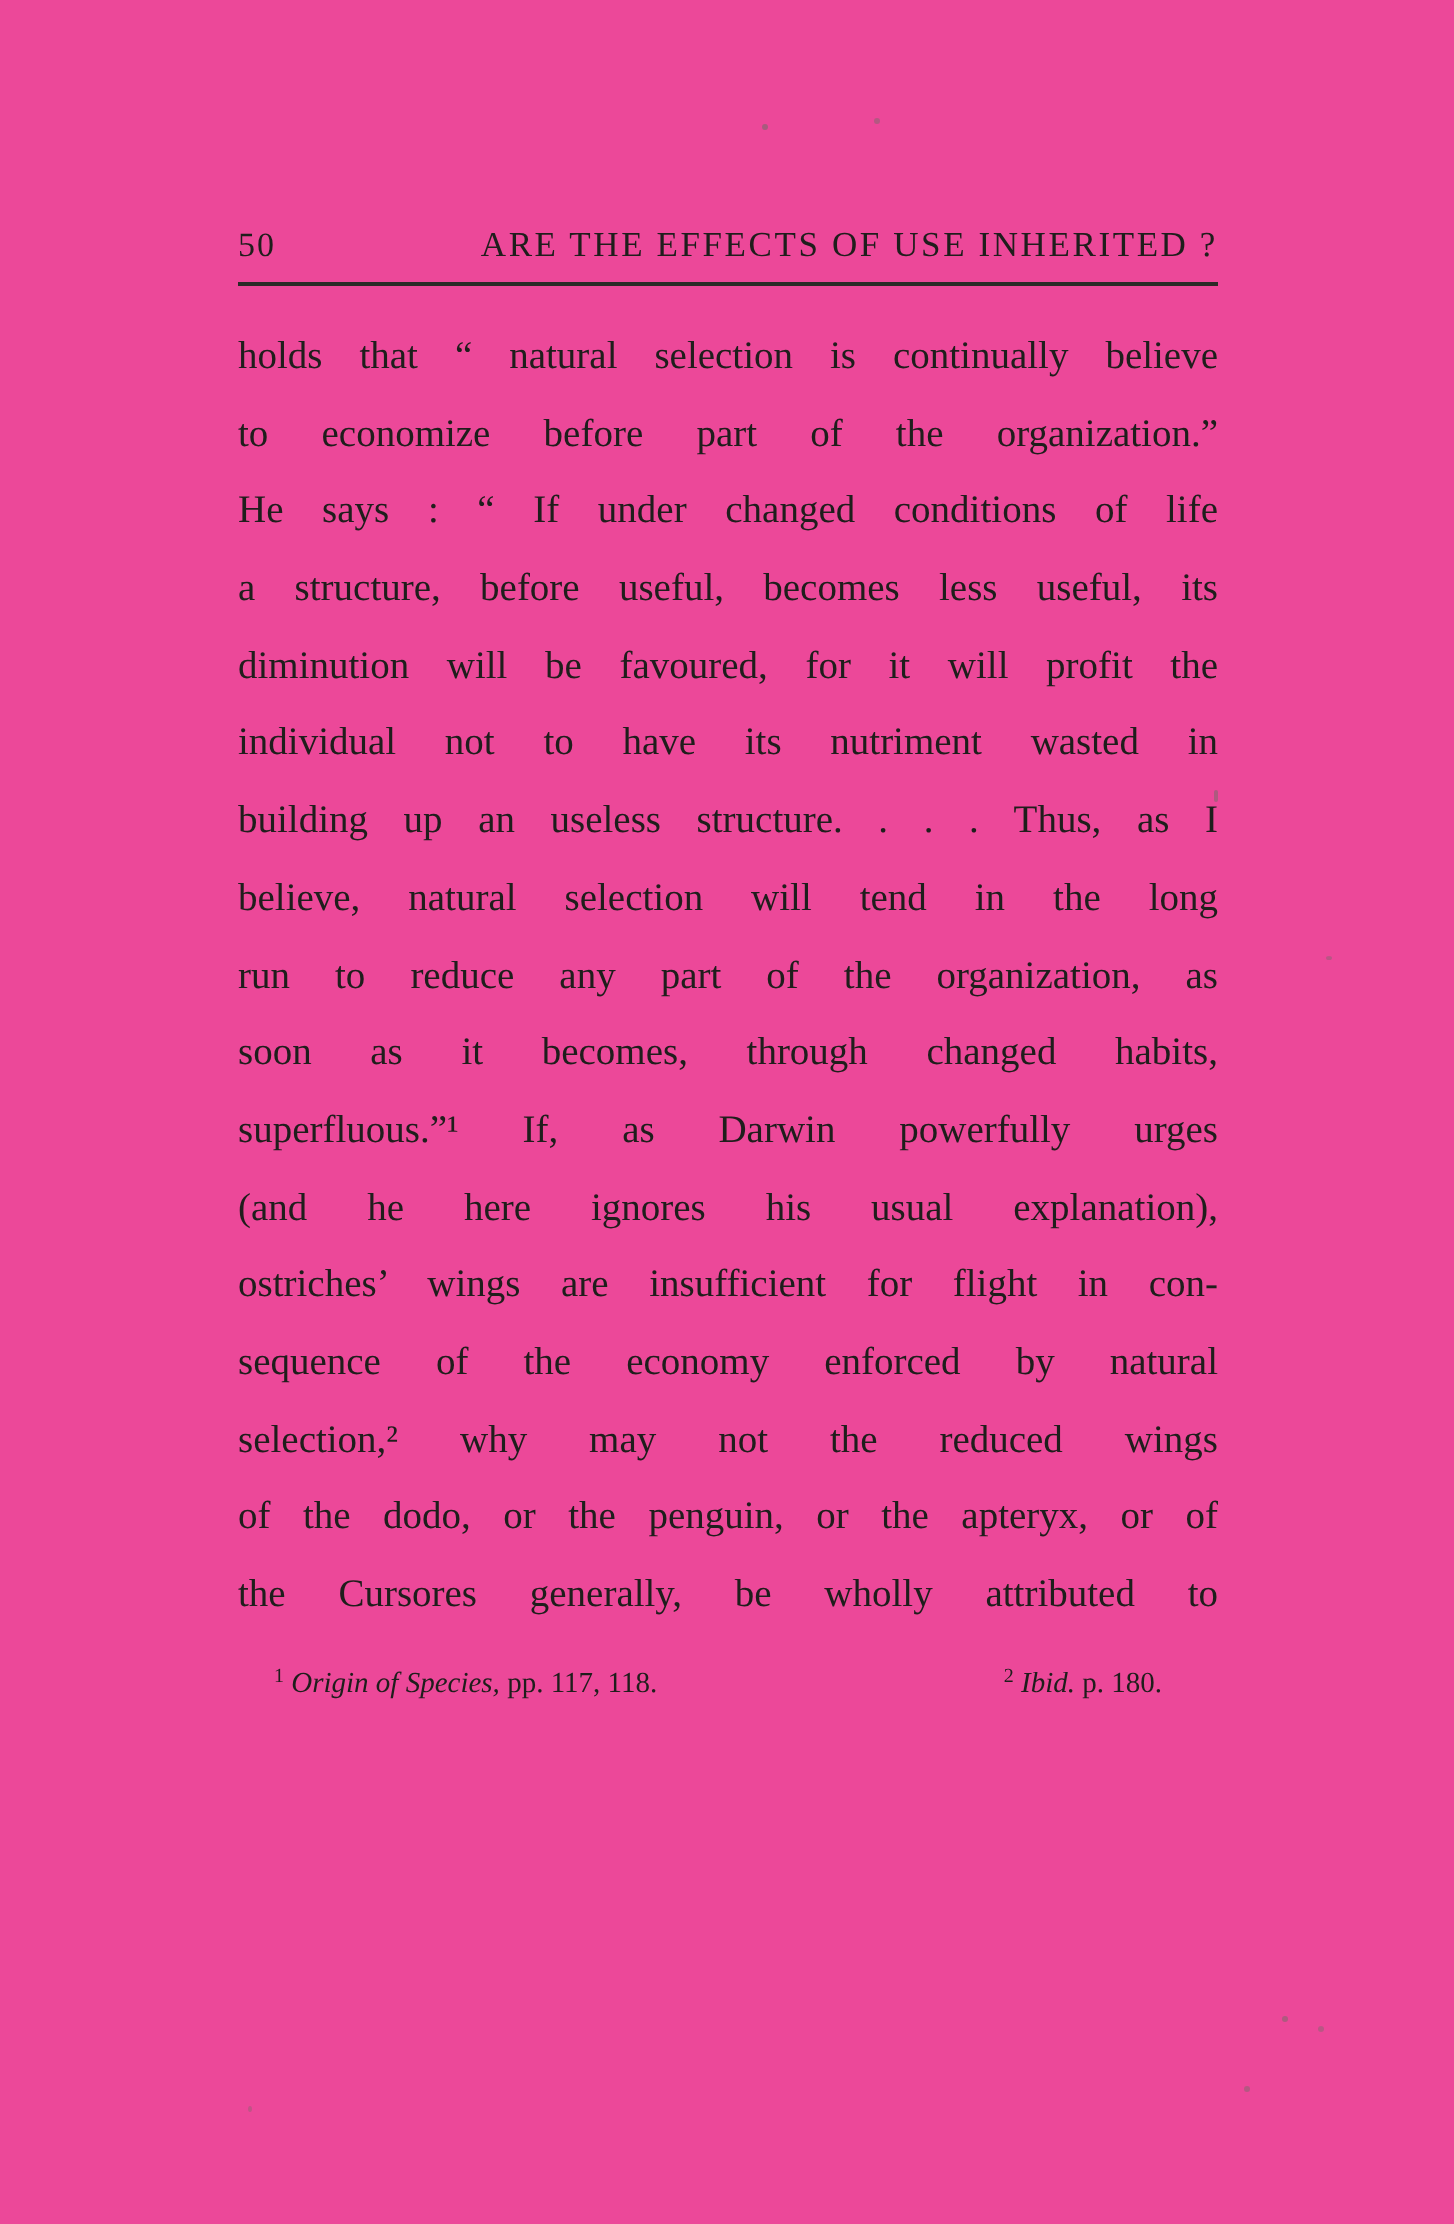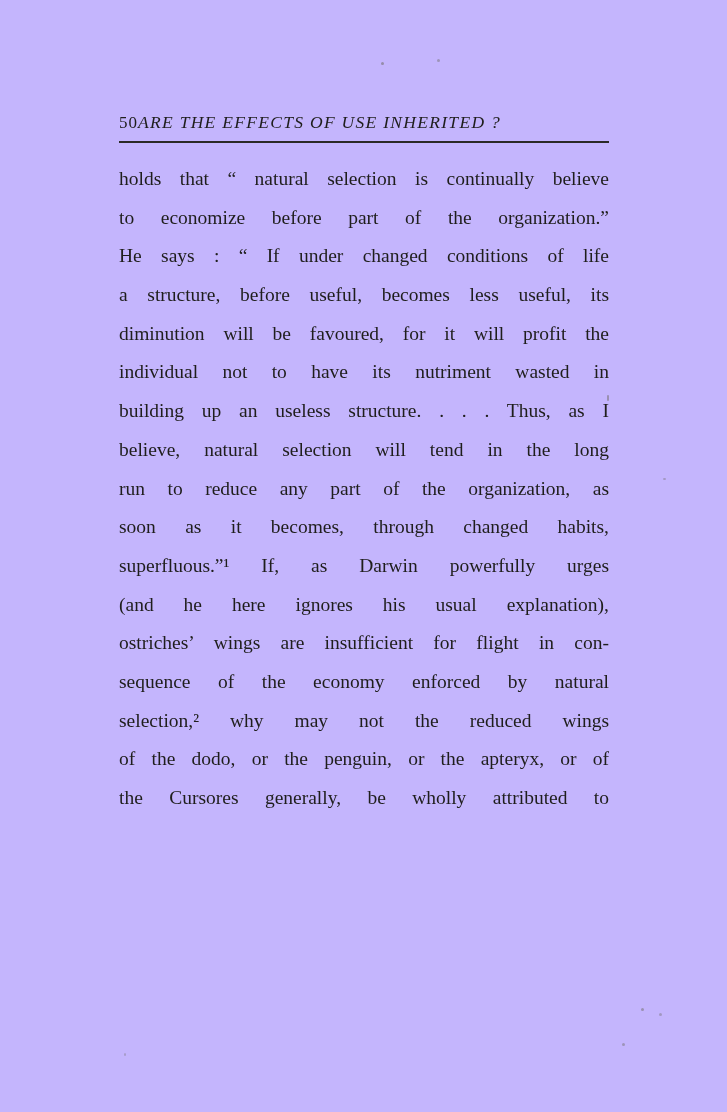--- a/index.html
+++ b/index.html
@@ -5,21 +5,21 @@
   html, body {
     margin: 0;
     padding: 0;
     background: #e9e7e2;
   }
   .page {
     position: relative;
     width: 727px;
     height: 1112px;
     margin: 0 auto;
-    background: #c4b5fd;
+    background: #ec4899;
     color: #1f1e1c;
     font-family: "Liberation Serif", serif;
     overflow: hidden;
     box-sizing: border-box;
   }
   .content {
     position: absolute;
     left: 119px;
     top: 112px;
     width: 490px;
@@ -29,22 +29,21 @@
     align-items: baseline;
     padding-bottom: 8px;
   }
   .page-number {
     font-size: 17px;
     letter-spacing: 1px;
     flex: 0 0 auto;
   }
   .header-title {
     flex: 1 1 auto;
-    text-align: left;
-    font-style: italic;
+    text-align: right;
     font-size: 17.5px;
     letter-spacing: 1.3px;
     white-space: nowrap;
   }
   .header-rule {
     border: none;
     border-top: 2.2px solid #2b2a27;
     margin: 0 0 0 0;
     width: 100%;
   }
@@ -111,20 +110,30 @@
       <div class="text-line">soon as it becomes, through changed habits,</div>
       <div class="text-line">superfluous.”¹ If, as Darwin powerfully urges</div>
       <div class="text-line">(and he here ignores his usual explanation),</div>
       <div class="text-line">ostriches’ wings are insufficient for flight in con-</div>
       <div class="text-line">sequence of the economy enforced by natural</div>
       <div class="text-line">selection,² why may not the reduced wings</div>
       <div class="text-line">of the dodo, or the penguin, or the apteryx, or of</div>
       <div class="text-line">the Cursores generally, be wholly attributed to</div>
     </div>
 
+    <div class="footnote-row">
+      <span class="footnote">
+        <sup class="fn-marker">1</sup>
+        <span class="fn-italic">Origin of Species,</span><span> pp. 117, 118.</span>
+      </span>
+      <span class="footnote">
+        <sup class="fn-marker">2</sup>
+        <span class="fn-italic">Ibid.</span><span> p. 180.</span>
+      </span>
+    </div>
 
   </div>
 
   <div class="speck" style="left:381px; top:62px;  width:3px; height:3px; opacity:.55;"></div>
   <div class="speck" style="left:437px; top:59px;  width:3px; height:3px; opacity:.45;"></div>
   <div class="speck" style="left:607px; top:395px; width:2px; height:6px; opacity:.5; border-radius:1px;"></div>
   <div class="speck" style="left:663px; top:478px; width:3px; height:2px; opacity:.4;"></div>
   <div class="speck" style="left:641px; top:1008px; width:3px; height:3px; opacity:.5;"></div>
   <div class="speck" style="left:659px; top:1013px; width:3px; height:3px; opacity:.4;"></div>
   <div class="speck" style="left:622px; top:1043px; width:3px; height:3px; opacity:.45;"></div>

